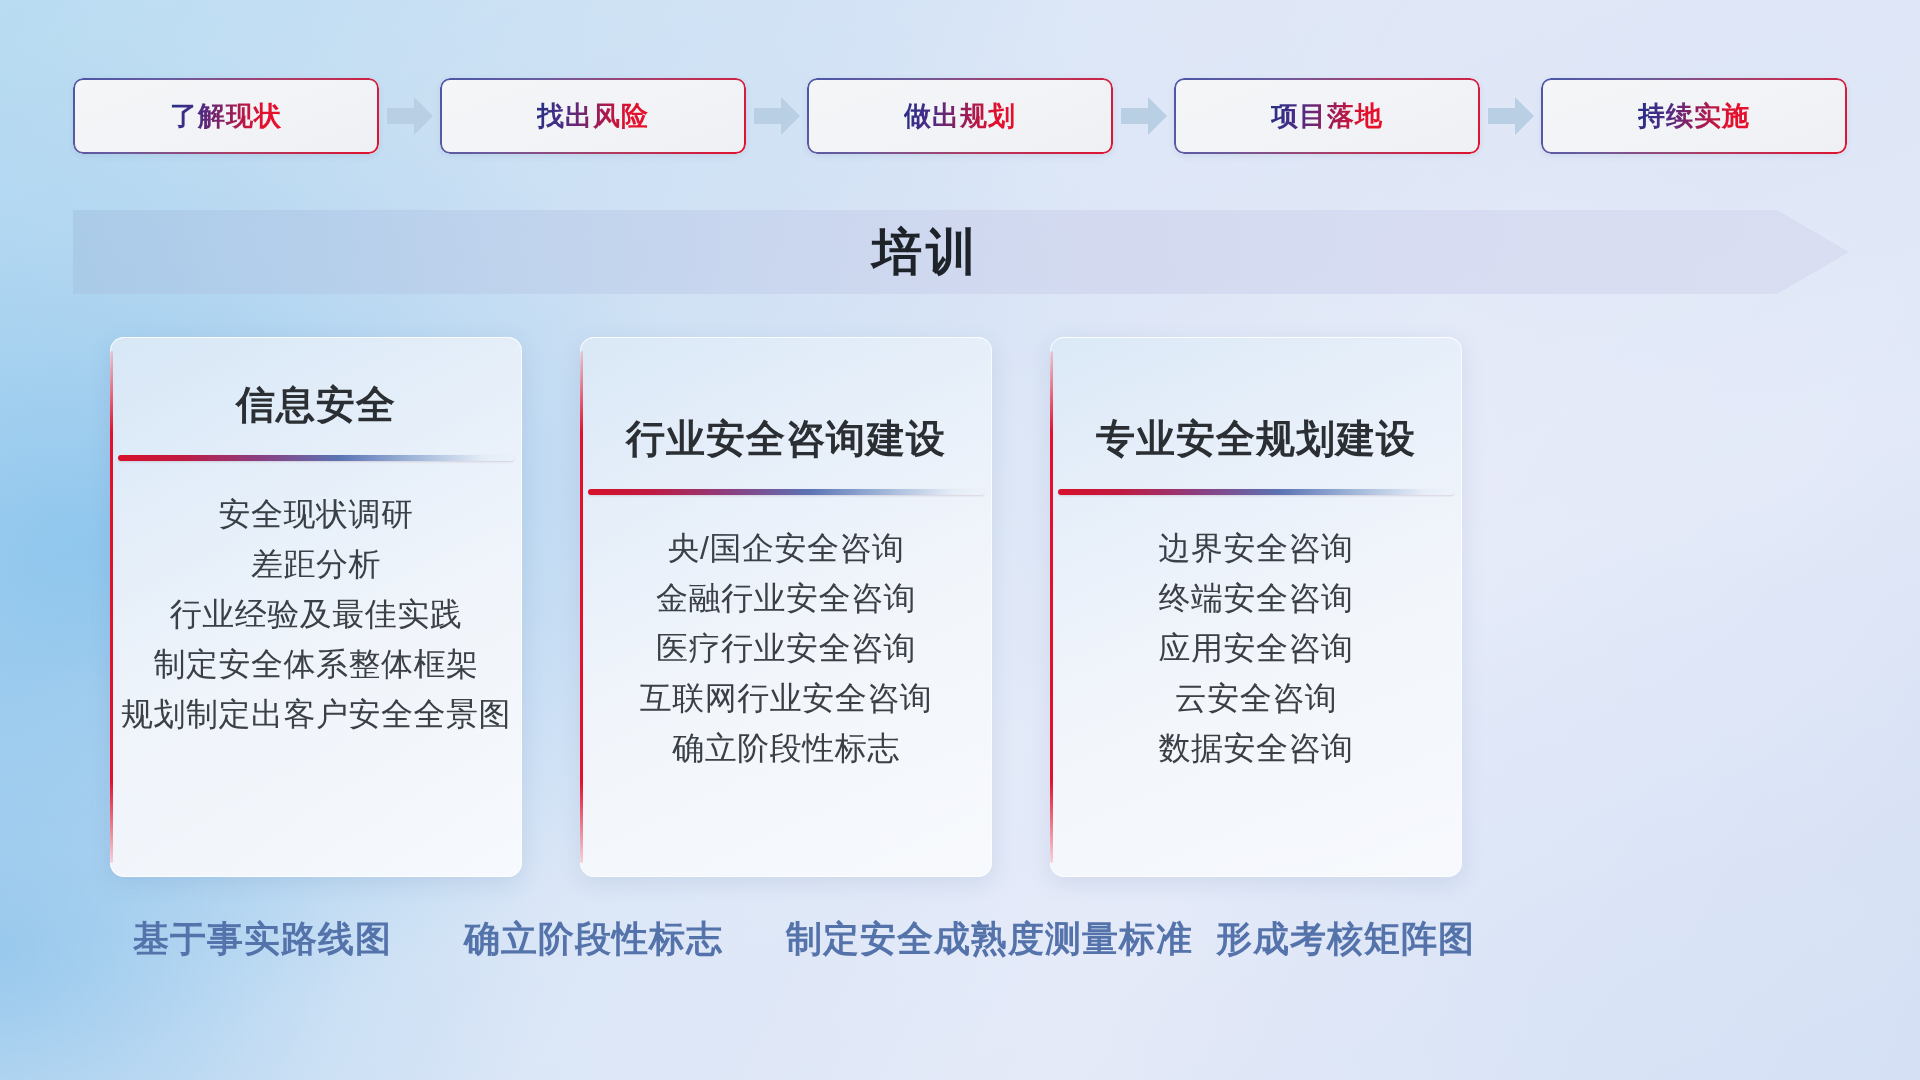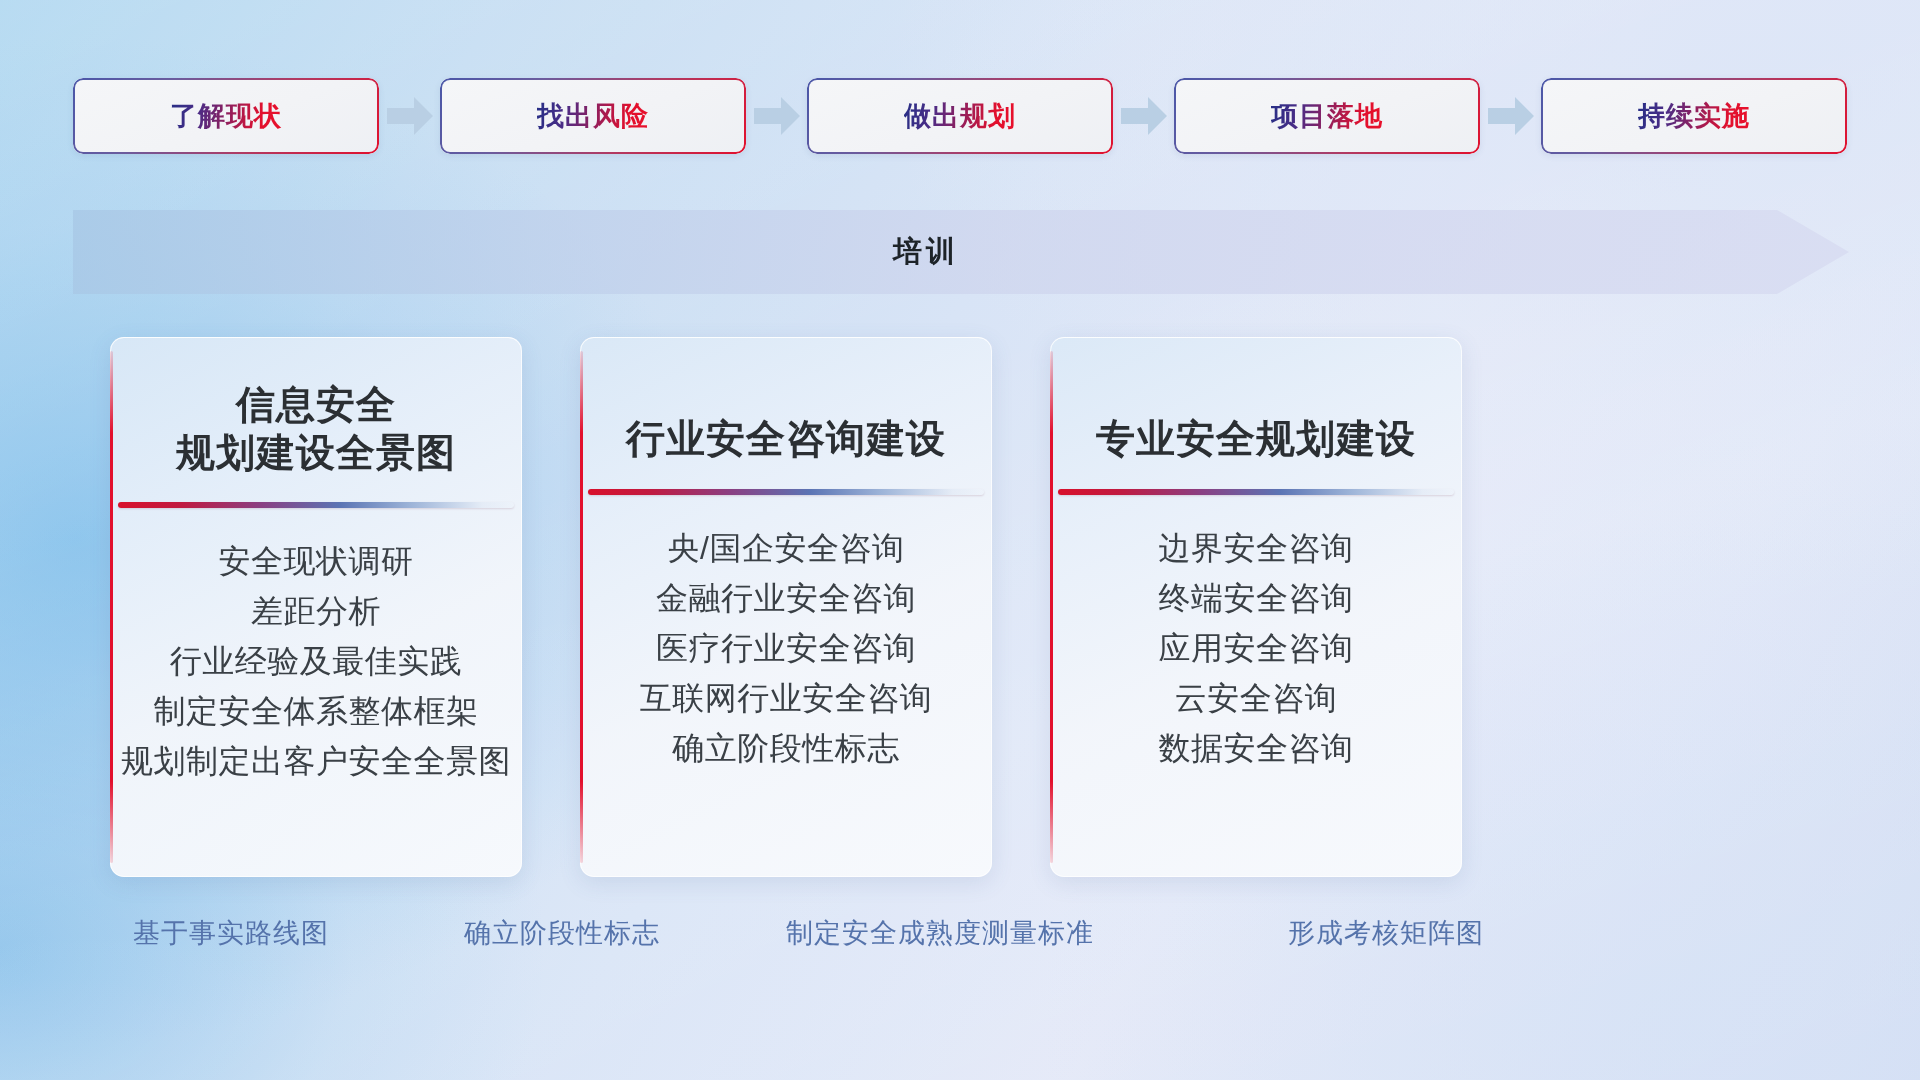--- a/index.html
+++ b/index.html
@@ -110,21 +110,21 @@
     background: linear-gradient(96deg, rgba(168,200,230,0.80) 0%, rgba(190,208,235,0.78) 26%, rgba(207,214,238,0.80) 52%, rgba(212,217,240,0.82) 75%, rgba(215,219,241,0.80) 100%);
     clip-path: polygon(0 0, calc(100% - 72px) 0, 100% 50%, calc(100% - 72px) 100%, 0 100%);
   }
   .banner-title {
     position: absolute;
     inset: 0;
     display: flex;
     align-items: center;
     justify-content: center;
     padding-right: 70px;
-    font-size: 29px;
+    font-size: 50px;
     font-weight: 700;
     color: #1d2328;
     letter-spacing: 4px;
   }
 
   
   .cards {
     position: absolute;
     top: 337px;
     left: 110px;
@@ -210,30 +210,30 @@
     position: absolute;
     top: 915px;
     left: 0;
     width: 1920px;
     height: 50px;
     z-index: 5;
   }
   .caption {
     position: absolute;
     top: 0;
-    font-size: 27px;
-    font-weight: 400;
+    font-size: 36px;
+    font-weight: 700;
     color: #5573ab;
     letter-spacing: 1px;
     white-space: nowrap;
   }
   .caption.c0 { left: 133px; }
   .caption.c1 { left: 464px; }
   .caption.c2 { left: 786px; text-align: center; }
-  .caption.c3 { left: 1288px; }
+  .caption.c3 { left: 1216px; }
 </style>
 </head>
 <body>
 
 <div id="slide">
 
   <div class="flow-row">
 
     <div class="flow-step">
       <span class="flow-step-label">了解现状</span>
@@ -280,21 +280,20 @@
     <div class="banner-shape"></div>
     <div class="banner-title">培训</div>
   </div>
 
   <div class="cards">
 
     <div class="card">
       <div class="card-accent"></div>
       <div class="card-title two-line">
         <div>信息安全</div>
-        <div>规划建设全景图</div>
       </div>
       <div class="card-divider"></div>
       <div class="card-list">
         <div class="card-list-item">安全现状调研</div>
         <div class="card-list-item">差距分析</div>
         <div class="card-list-item">行业经验及最佳实践</div>
         <div class="card-list-item">制定安全体系整体框架</div>
         <div class="card-list-item">规划制定出客户安全全景图</div>
       </div>
     </div>

